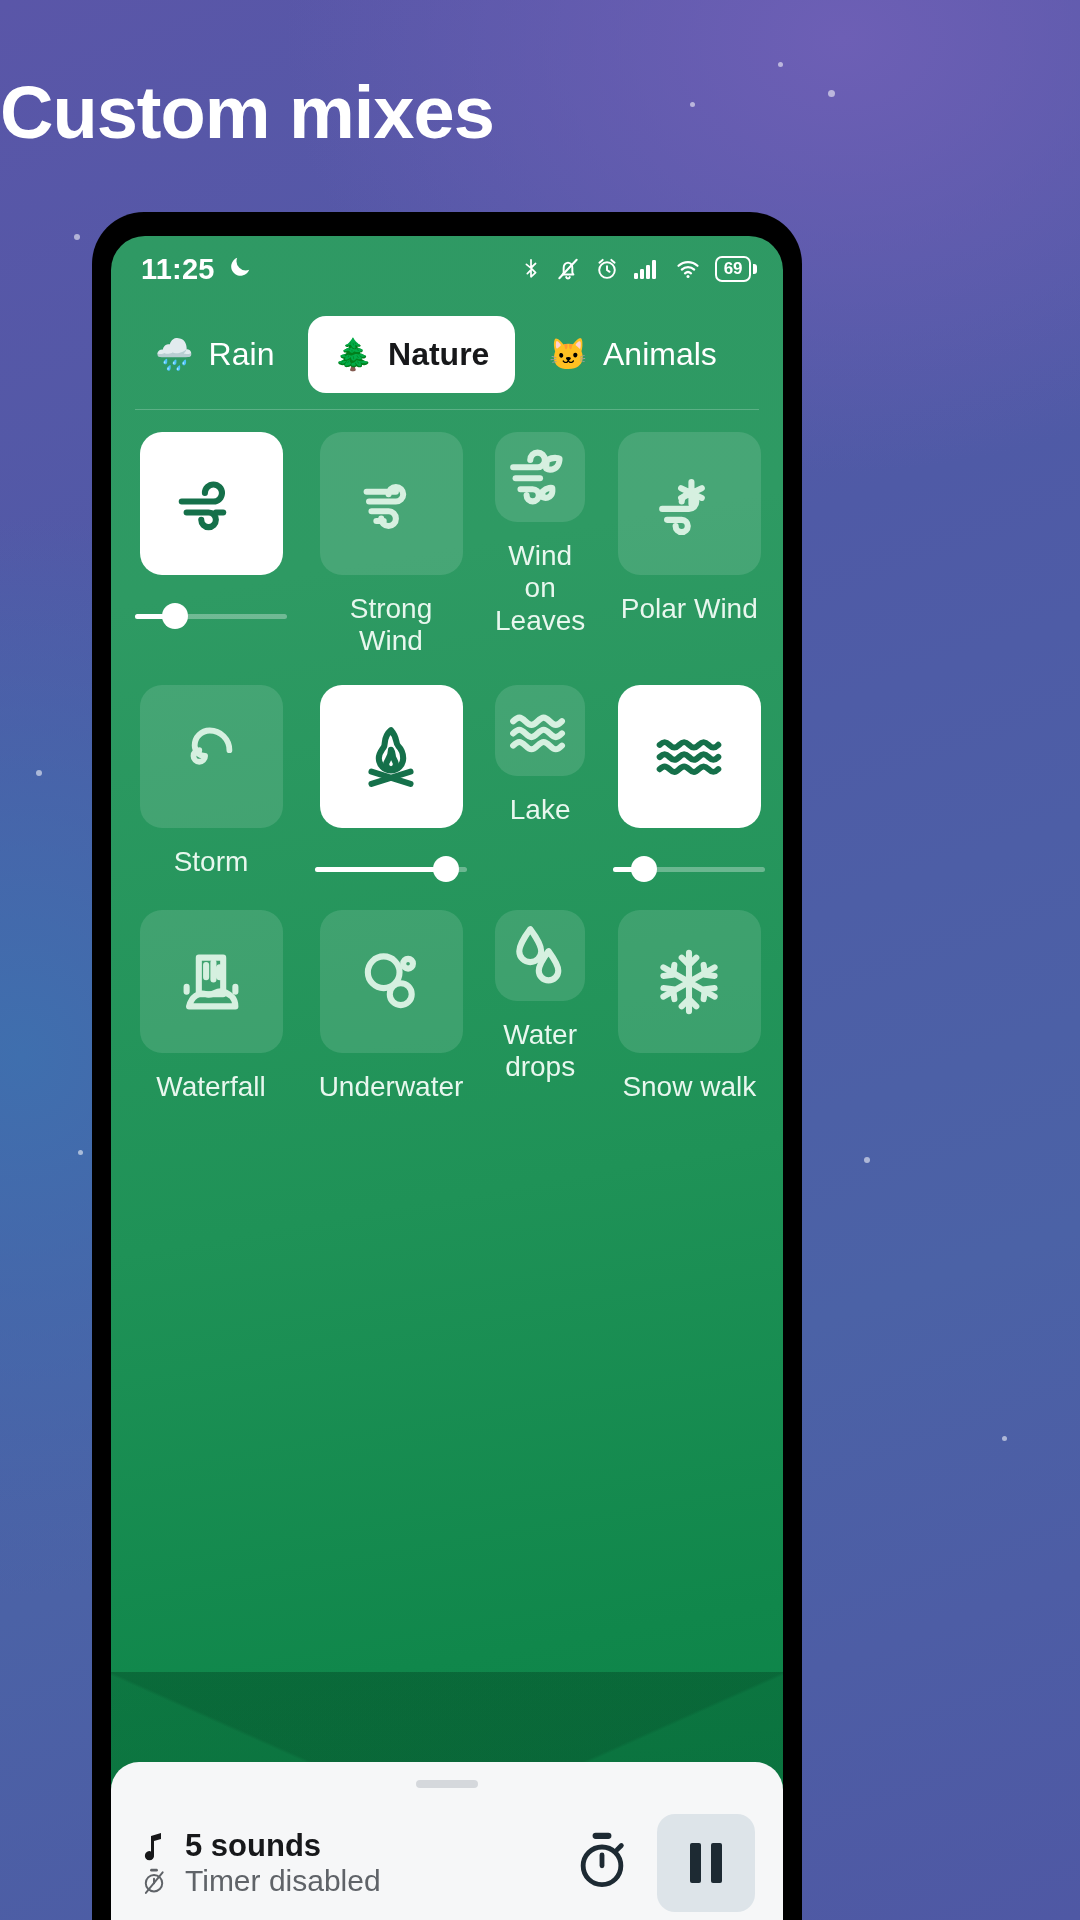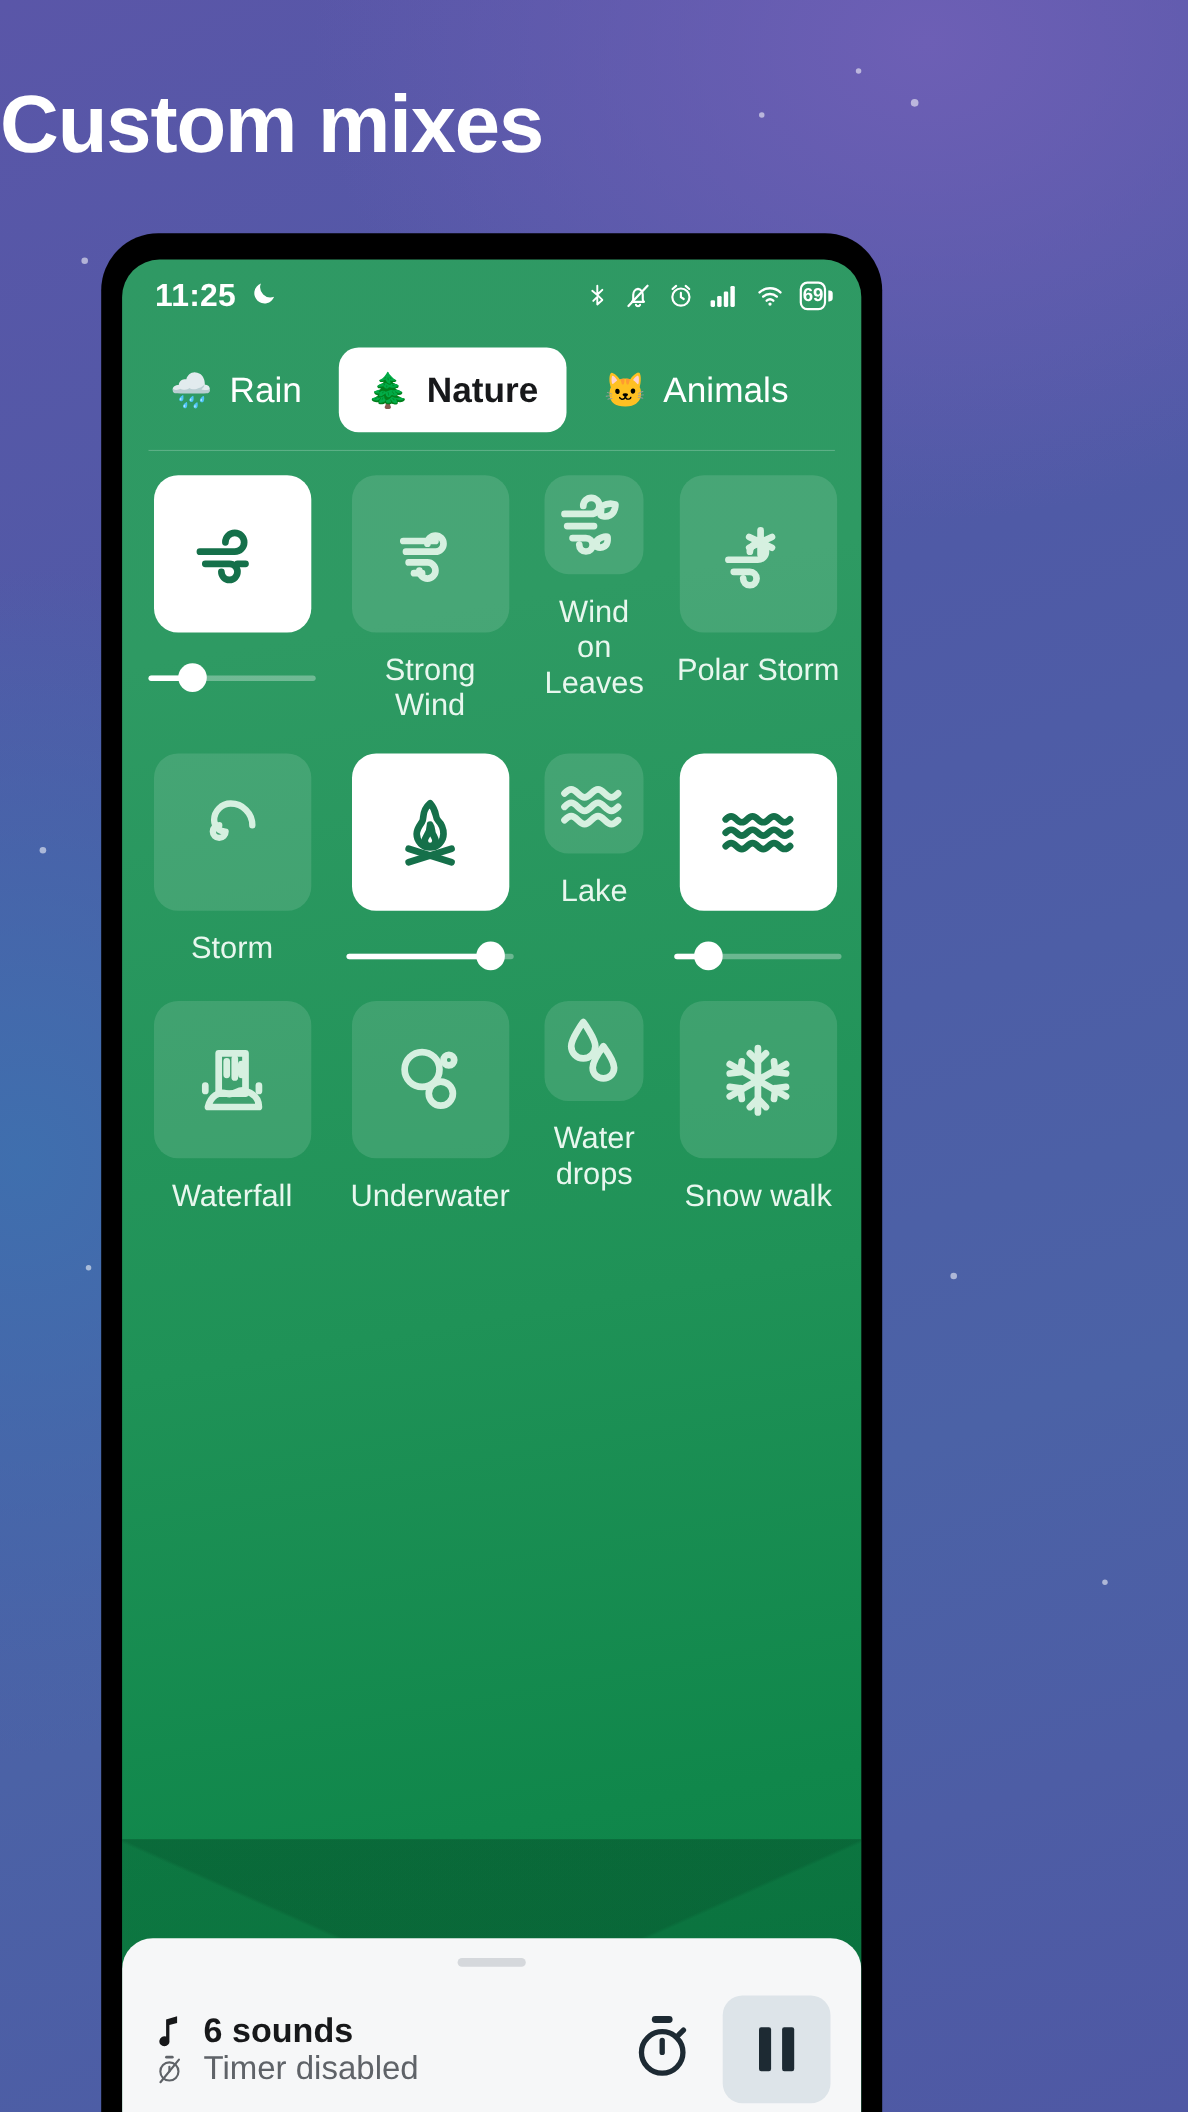--- a/index.html
+++ b/index.html
@@ -64,21 +64,21 @@
     color: #ffffff;
   }
   .sb-left { display: flex; align-items: center; gap: 12px; }
   .sb-time { font-size: 29px; font-weight: bold; letter-spacing: .2px; }
   .sb-right { display: flex; align-items: center; gap: 13px; }
   .sb-right svg { display: block; }
   .battery {
     display:flex; align-items:center;
   }
   .batt-body {
-    width: 24px; height: 26px; border: 2.6px solid #fff; border-radius: 7px;
+    width: 36px; height: 26px; border: 2.6px solid #fff; border-radius: 7px;
     display: flex; align-items: center; justify-content: center;
     font-size: 17px; font-weight: bold; color: #fff; letter-spacing: -.3px;
   }
   .batt-tip { width: 4px; height: 10px; background: #fff; border-radius: 0 3px 3px 0; margin-left: 2px; }
 
   
   .tabs {
     position: relative; z-index: 3;
     display: flex; align-items: center; gap: 8px;
     padding: 14px 0 16px 18px;
@@ -307,21 +307,21 @@
 
 
       <div class="cell">
         <div class="tile">
           <svg viewBox="0 0 64 64">
             <path class="stroke" d="M34 14v18M25.5 19l17 8M42.5 19l-17 8"></path>
             <path class="stroke" d="M10 36h22a6 6 0 1 0-6-6"></path>
             <path class="stroke" d="M14 45h12a5 5 0 1 1-5 5"></path>
           </svg>
         </div>
-        <div class="caption">Polar Storm</div>
+        <div class="caption">Polar Wind</div>
       </div>
 
       <div class="cell">
         <div class="tile">
           <svg viewBox="0 0 64 64">
             <path class="stroke" d="M32 32a5 5 0 1 0 5 5 9 9 0 0 1-9-9 13 13 0 0 1 13-13 17 17 0 0 1 17 17" transform="translate(-8,-4) scale(0.95)"></path>
           </svg>
         </div>
         <div class="caption">Storm</div>
       </div>
@@ -418,21 +418,21 @@
     <div class="player">
       <div class="handle"></div>
       <div class="player-row">
         <div class="player-info">
           <div class="pline">
             <span class="pi-icon">
               <svg width="24" height="30" viewBox="0 0 24 30">
                   <path d="M19 2 9 5v15.4A4.6 4.6 0 1 0 12 24V10l7-2z" fill="#17181a"></path>
                 </svg>
             </span>
-            <span class="p-sounds">6 sounds</span>
+            <span class="p-sounds">5 sounds</span>
           </div>
           <div class="pline">
             <span class="pi-icon">
               <svg width="26" height="30" viewBox="0 0 24 26">
                 <circle cx="12" cy="15" r="7.6" fill="none" stroke="#5f6368" stroke-width="1.8"></circle>
                 <path d="M9.6 3h4.8" stroke="#5f6368" stroke-width="2.4" stroke-linecap="round"></path>
                 <path d="M12 11v4" stroke="#5f6368" stroke-width="1.8" stroke-linecap="round"></path>
                 <path d="M4.5 24 20 5" stroke="#5f6368" stroke-width="1.8" stroke-linecap="round"></path>
               </svg>
             </span>

